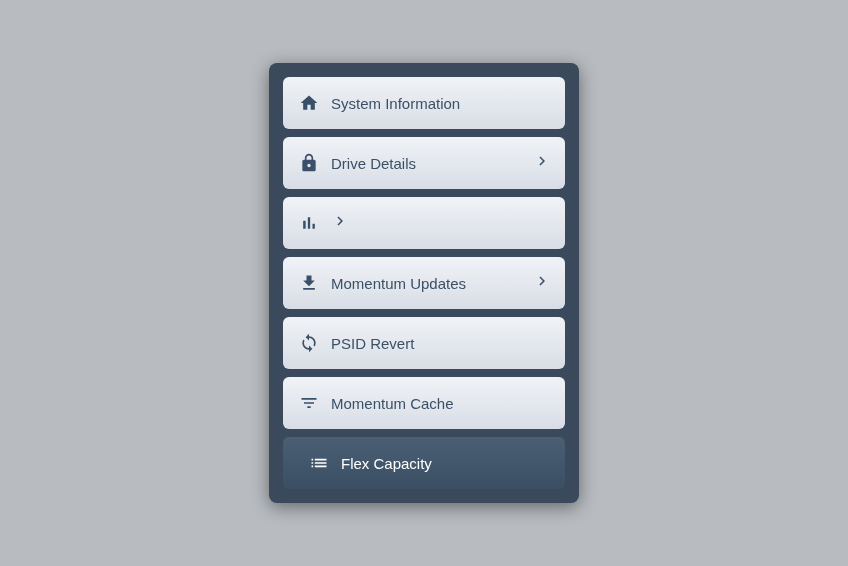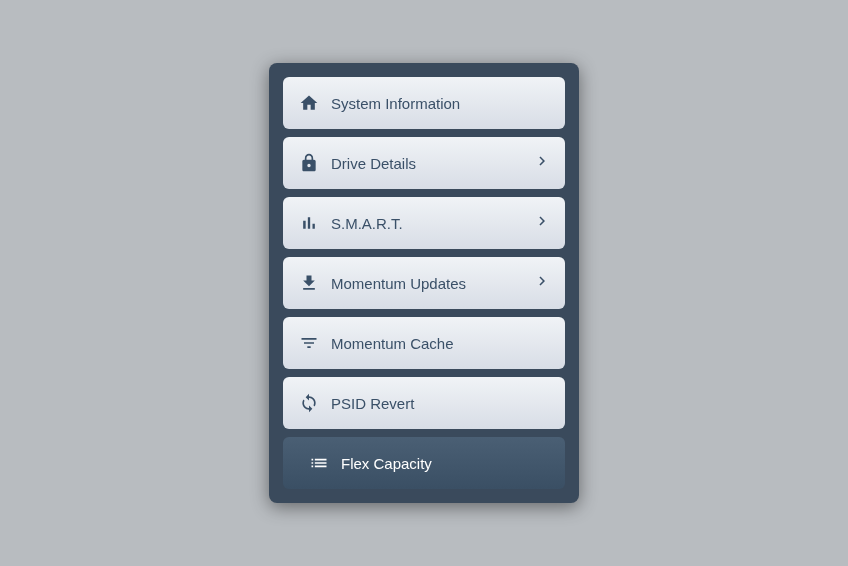--- a/index.html
+++ b/index.html
@@ -104,51 +104,50 @@
       <span class="chevron"><svg viewBox="0 0 24 24" width="18" height="18" fill="#3a5068">
           <path d="M10 6L8.59 7.41 13.17 12l-4.58 4.59L10 18l6-6z"></path>
         </svg></span>
     </div>
     <div class="menu-item">
       <span class="icon">
         <svg viewBox="0 0 24 24" width="20" height="20">
           <path d="M5 9.2h3V19H5zM10.6 5h2.8v14h-2.8zm5.6 8H19v6h-2.8z"></path>
         </svg>
       </span>
-      <span class="label">S.M.A.R.T.</span>
       <span class="chevron"><svg viewBox="0 0 24 24" width="18" height="18" fill="#3a5068">
           <path d="M10 6L8.59 7.41 13.17 12l-4.58 4.59L10 18l6-6z"></path>
         </svg></span>
     </div>
     <div class="menu-item">
       <span class="icon">
         <svg viewBox="0 0 24 24" width="20" height="20">
           <path d="M19 9h-4V3H9v6H5l7 7 7-7zM5 18v2h14v-2H5z"></path>
         </svg>
       </span>
       <span class="label">Momentum Updates</span>
       <span class="chevron"><svg viewBox="0 0 24 24" width="18" height="18" fill="#3a5068">
           <path d="M10 6L8.59 7.41 13.17 12l-4.58 4.59L10 18l6-6z"></path>
         </svg></span>
     </div>
     <div class="menu-item">
       <span class="icon">
         <svg viewBox="0 0 24 24" width="20" height="20">
+          <path d="M12 4V1L8 5l4 4V6c3.31 0 6 2.69 6 6 0 1.01-.25 1.97-.7 2.8l1.46 1.46C19.54 15.03 20 13.57 20 12c0-4.42-3.58-8-8-8zm0 14c-3.31 0-6-2.69-6-6 0-1.01.25-1.97.7-2.8L5.24 7.74C4.46 8.97 4 10.43 4 12c0 4.42 3.58 8 8 8v3l4-4-4-4v3z"></path>
+        </svg>
+      </span>
+      <span class="label">PSID Revert</span>
+    </div>
+    <div class="menu-item">
+      <span class="icon">
+        <svg viewBox="0 0 24 24" width="20" height="20">
           <path d="M10 18h4v-2h-4v2zM3 6v2h18V6H3zm3 7h12v-2H6v2z"></path>
         </svg>
       </span>
       <span class="label">Momentum Cache</span>
-    </div>
-    <div class="menu-item">
-      <span class="icon">
-        <svg viewBox="0 0 24 24" width="20" height="20">
-          <path d="M12 4V1L8 5l4 4V6c3.31 0 6 2.69 6 6 0 1.01-.25 1.97-.7 2.8l1.46 1.46C19.54 15.03 20 13.57 20 12c0-4.42-3.58-8-8-8zm0 14c-3.31 0-6-2.69-6-6 0-1.01.25-1.97.7-2.8L5.24 7.74C4.46 8.97 4 10.43 4 12c0 4.42 3.58 8 8 8v3l4-4-4-4v3z"></path>
-        </svg>
-      </span>
-      <span class="label">PSID Revert</span>
     </div>
     <div class="menu-item active">
       <span class="icon">
         <svg viewBox="0 0 24 24" width="20" height="20">
           <path d="M3 13h2v-2H3v2zm0 4h2v-2H3v2zm0-8h2V7H3v2zm4 4h14v-2H7v2zm0 4h14v-2H7v2zM7 7v2h14V7H7z"></path>
         </svg>
       </span>
       <span class="label">Flex Capacity</span>
     </div>
   </div>

